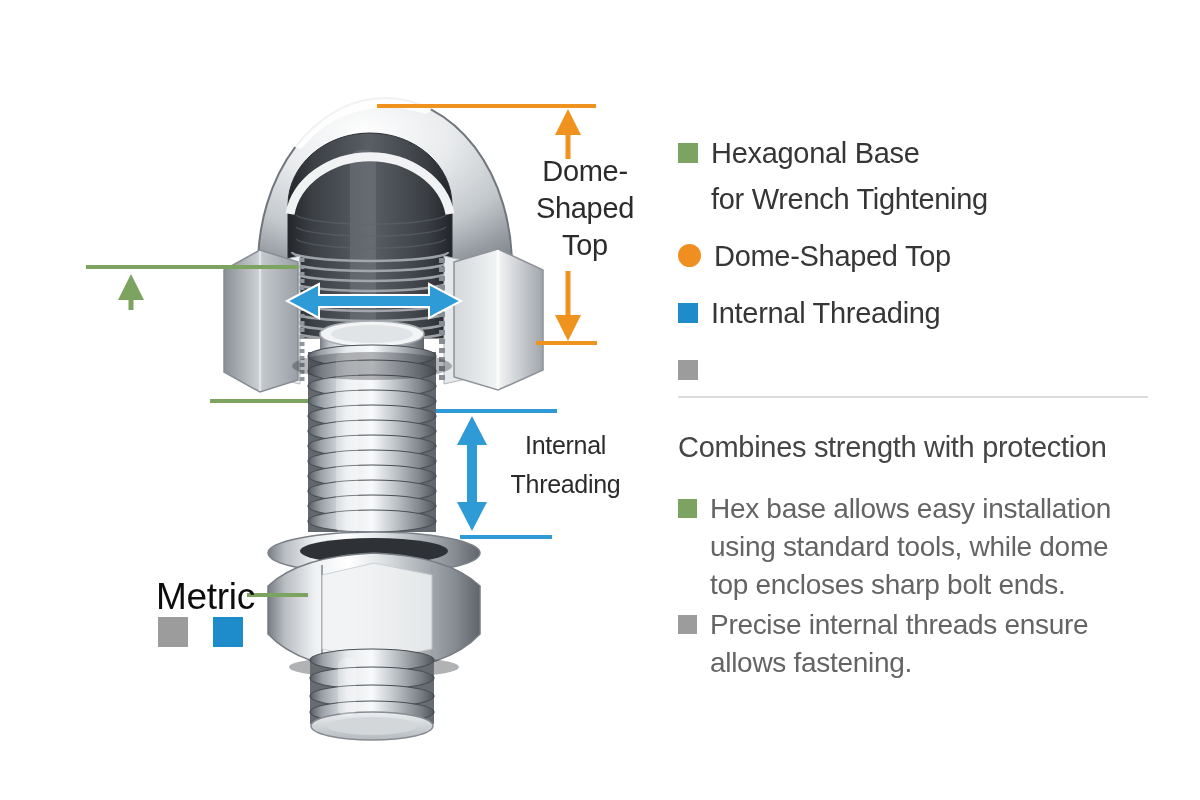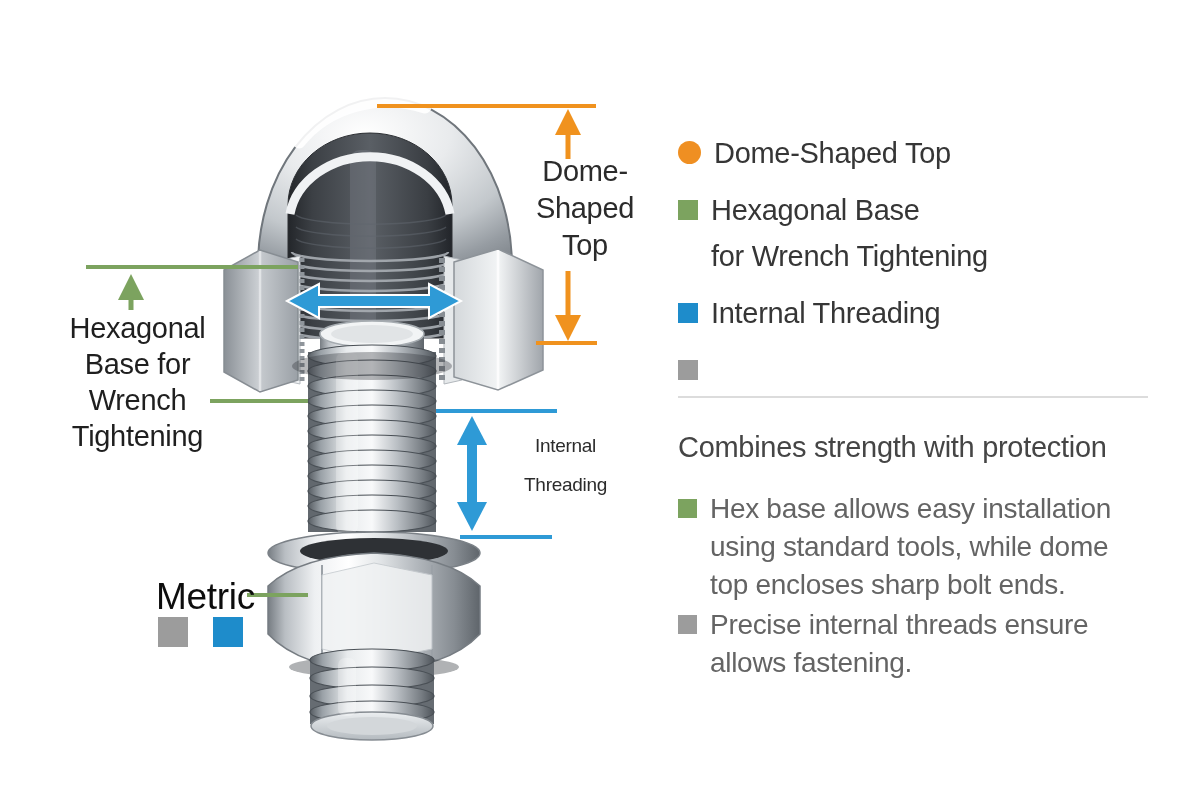--- a/index.html
+++ b/index.html
@@ -2,21 +2,21 @@
 <html><head>
 <meta charset="utf-8">
 <style>
   html,body{margin:0;padding:0;background:#fff;}
   .stage{position:relative;width:1200px;height:800px;background:#ffffff;overflow:hidden;
          font-family:"Liberation Sans",sans-serif;letter-spacing:-0.3px;}
   .illus{position:absolute;left:0;top:0;}
   .lbl{position:absolute;white-space:pre-line;text-align:center;color:#2b2b2b;}
   .lbl-dome{left:510px;top:153px;width:150px;font-size:29px;line-height:37px;}
   .lbl-hexbase{left:30px;top:310px;width:215px;font-size:29px;line-height:36px;color:#1f1f1f;}
-  .lbl-internal{left:478px;top:426px;width:175px;font-size:19px;line-height:39px;}
+  .lbl-internal{left:478px;top:426px;width:175px;font-size:25px;line-height:39px;}
   .lbl-metric{left:156px;top:576px;width:110px;font-size:37px;text-align:left;color:#0d0d0d;}
   .panel{position:absolute;left:678px;top:130px;width:500px;}
   .feature{display:flex;gap:13px;margin-bottom:11px;font-size:29px;line-height:46px;color:#363636;}
   .detail{display:flex;gap:13px;margin-bottom:2px;font-size:28px;line-height:38px;color:#646464;}
   .ftext,.dtext{white-space:pre-line;}
   .bullet{width:20px;height:20px;margin-top:13px;flex:none;}
   .detail .bullet{width:19px;height:19px;margin-top:9px;}
   .bullet.circle{width:23px;height:23px;border-radius:50%;margin-top:11px;}
   .bullet.g{background:#7CA35F;}
   .bullet.o{background:#EF8F22;}
@@ -190,39 +190,35 @@
       <rect x="460" y="535" width="92" height="4"></rect>
     </g>
 
     <rect x="158" y="617" width="30" height="30" fill="#9C9C9C"></rect>
     <rect x="213" y="617" width="30" height="30" fill="#1E8CCB"></rect>
   </svg>
 
   <div class="lbl lbl-dome">Dome-
 Shaped
 Top</div>
-  <div class="lbl lbl-hexbase">Hexagonal
-Base for
-Wrench
-Tightening</div>
   <div class="lbl lbl-internal">Internal
 Threading</div>
   <div class="lbl lbl-metric">Metric</div>
 
   <div class="panel">
 
     <div class="feature">
-      <span class="bullet o circle"></span>
-      <span class="ftext">Dome-Shaped Top</span>
-    </div>
-
-    <div class="feature">
       <span class="bullet g"></span>
       <span class="ftext">Hexagonal Base
 for Wrench Tightening</span>
+    </div>
+
+    <div class="feature">
+      <span class="bullet o circle"></span>
+      <span class="ftext">Dome-Shaped Top</span>
     </div>
 
     <div class="feature">
       <span class="bullet b"></span>
       <span class="ftext">Internal Threading</span>
     </div>
 
     <div class="feature">
       <span class="bullet gr"></span>
     </div>

